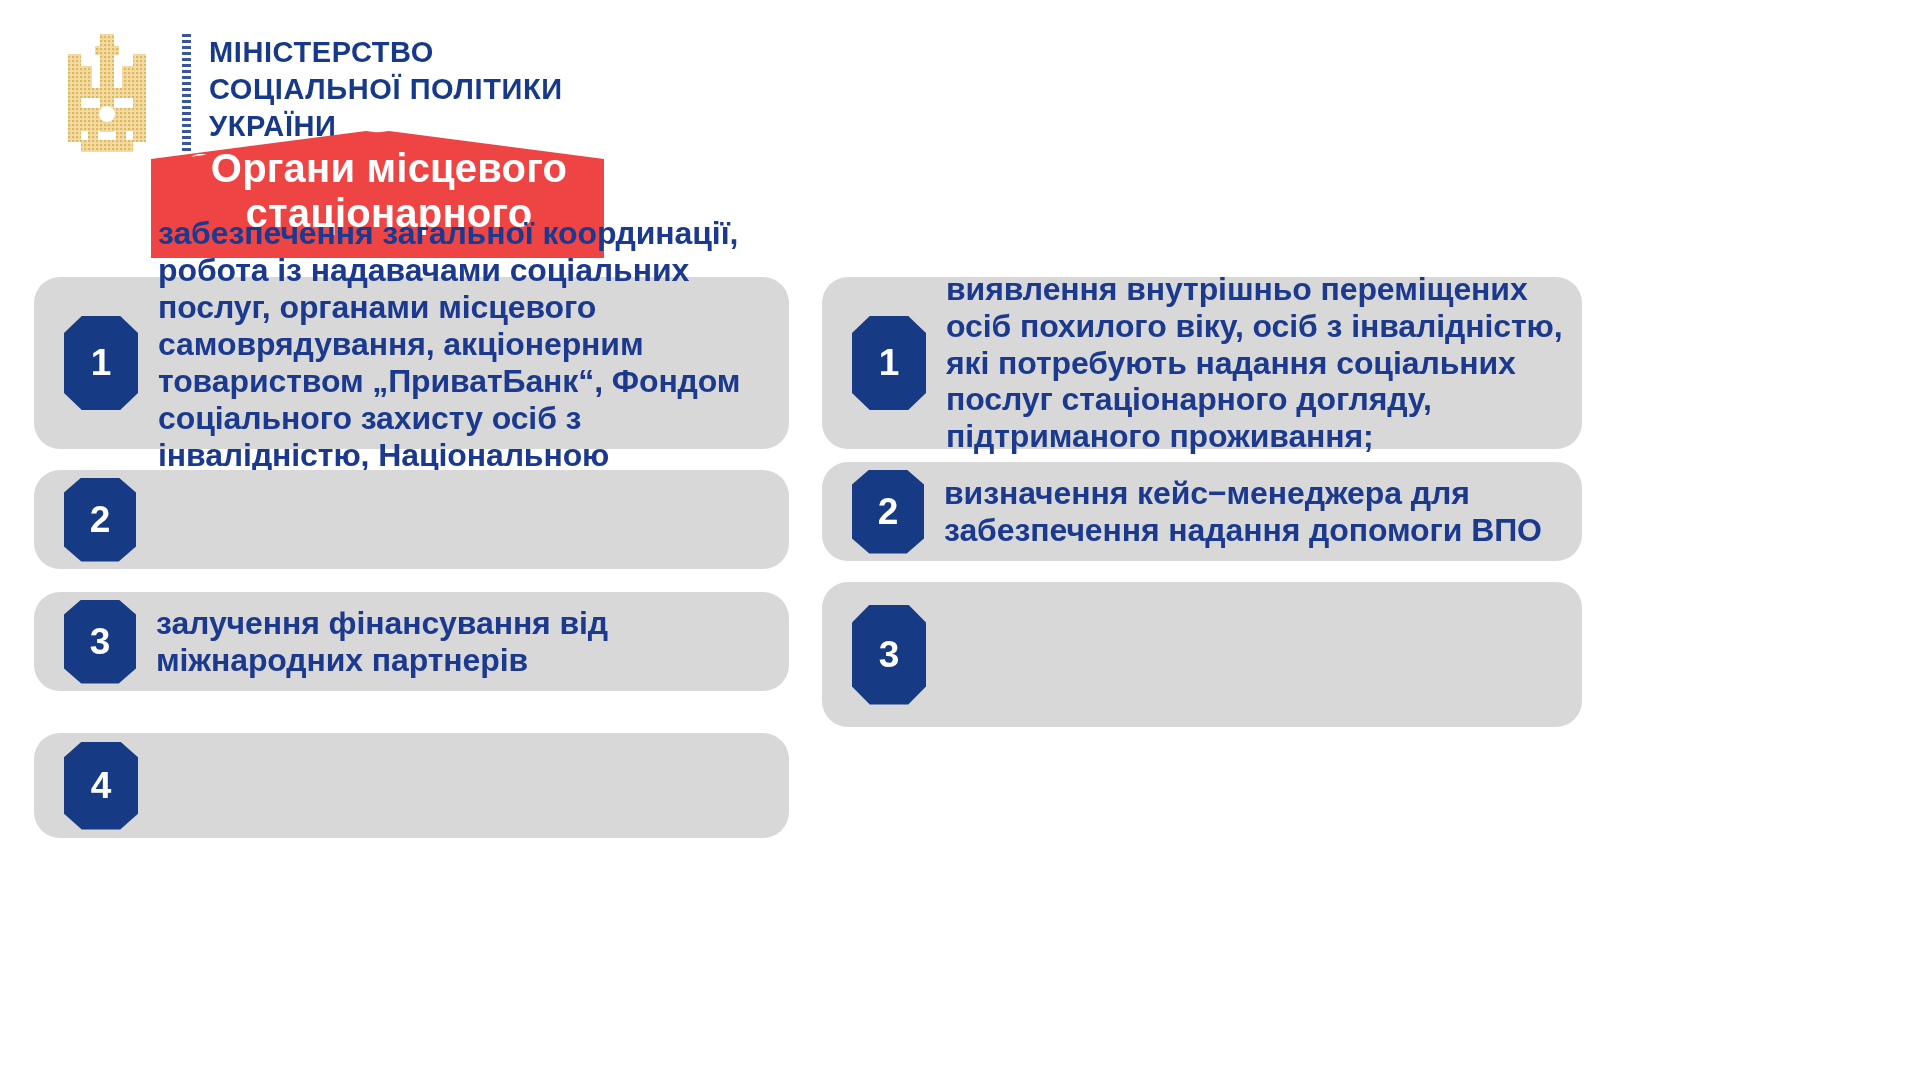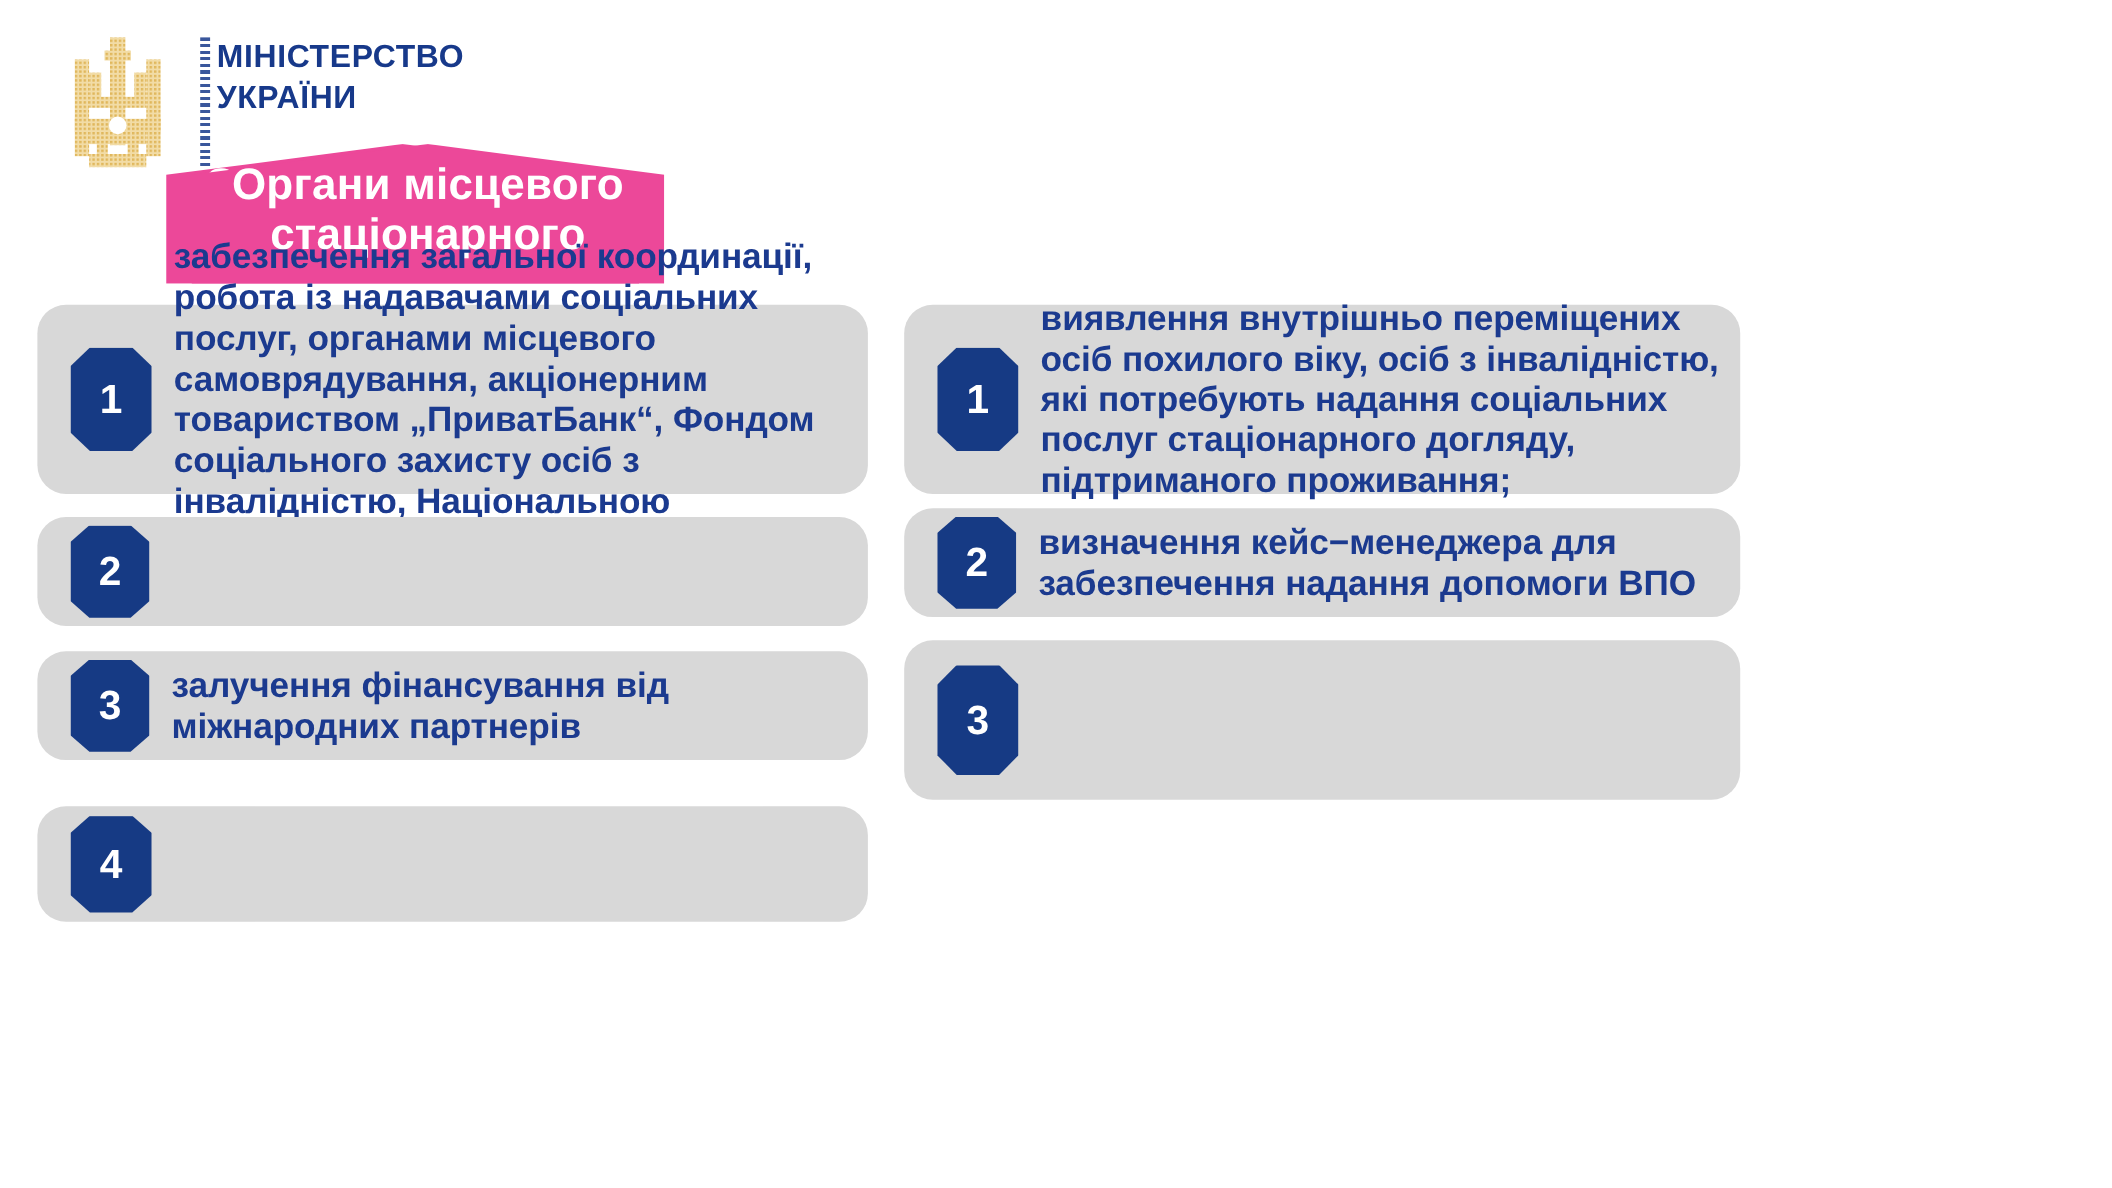--- a/index.html
+++ b/index.html
@@ -20,34 +20,34 @@
     width:118px;height:128px;position:relative;flex:none;
   }
   .trident-wrap svg{display:block;width:118px;height:128px;}
   .logo-divider{
     width:9px;height:118px;margin-left:16px;margin-top:6px;flex:none;
     background:
       repeating-linear-gradient(to bottom,#17398a 0 3px,#ffffff 3px 6px);
     opacity:.85;
   }
   .logo-text{
-    margin-left:6px;margin-top:6px;
+    margin-left:18px;margin-top:6px;
     color:#17398a;
     font-weight:bold;
     font-size:29px;
     line-height:1.28;
     letter-spacing:.6px;
     white-space:nowrap;
   }
   .logo-text div{display:block;}
 
   
   .banner{
     position:relative;
-    background:#ec4899;
+    background:#ef4444;
     color:#ffffff;
     font-weight:bold;
     text-align:center;
     font-size:40px;
     line-height:1.12;
     letter-spacing:.2px;
     padding:6px 18px 14px 18px;
     box-sizing:border-box;
     clip-path:polygon(0% 22%, 50% 0%, 100% 22%, 100% 100%, 0% 100%);
   }
@@ -145,20 +145,21 @@
         <rect x="33" y="112" width="52" height="12"></rect>
 
         <rect x="52" y="92" width="14" height="12"></rect>
       </g>
       <circle cx="59" cy="86" r="8" fill="#ffffff"></circle>
     </svg>
   </div>
   <div class="logo-divider"></div>
   <div class="logo-text">
     <div>МІНІСТЕРСТВО</div>
+    <div>СОЦІАЛЬНОЇ ПОЛІТИКИ</div>
     <div>УКРАЇНИ</div>
   </div>
 </div>
 
 <div class="banner banner-left">
   <div class="banner-inner">
     <div>Обласні військові</div>
     <div>адміністрації</div>
   </div>
 </div>

